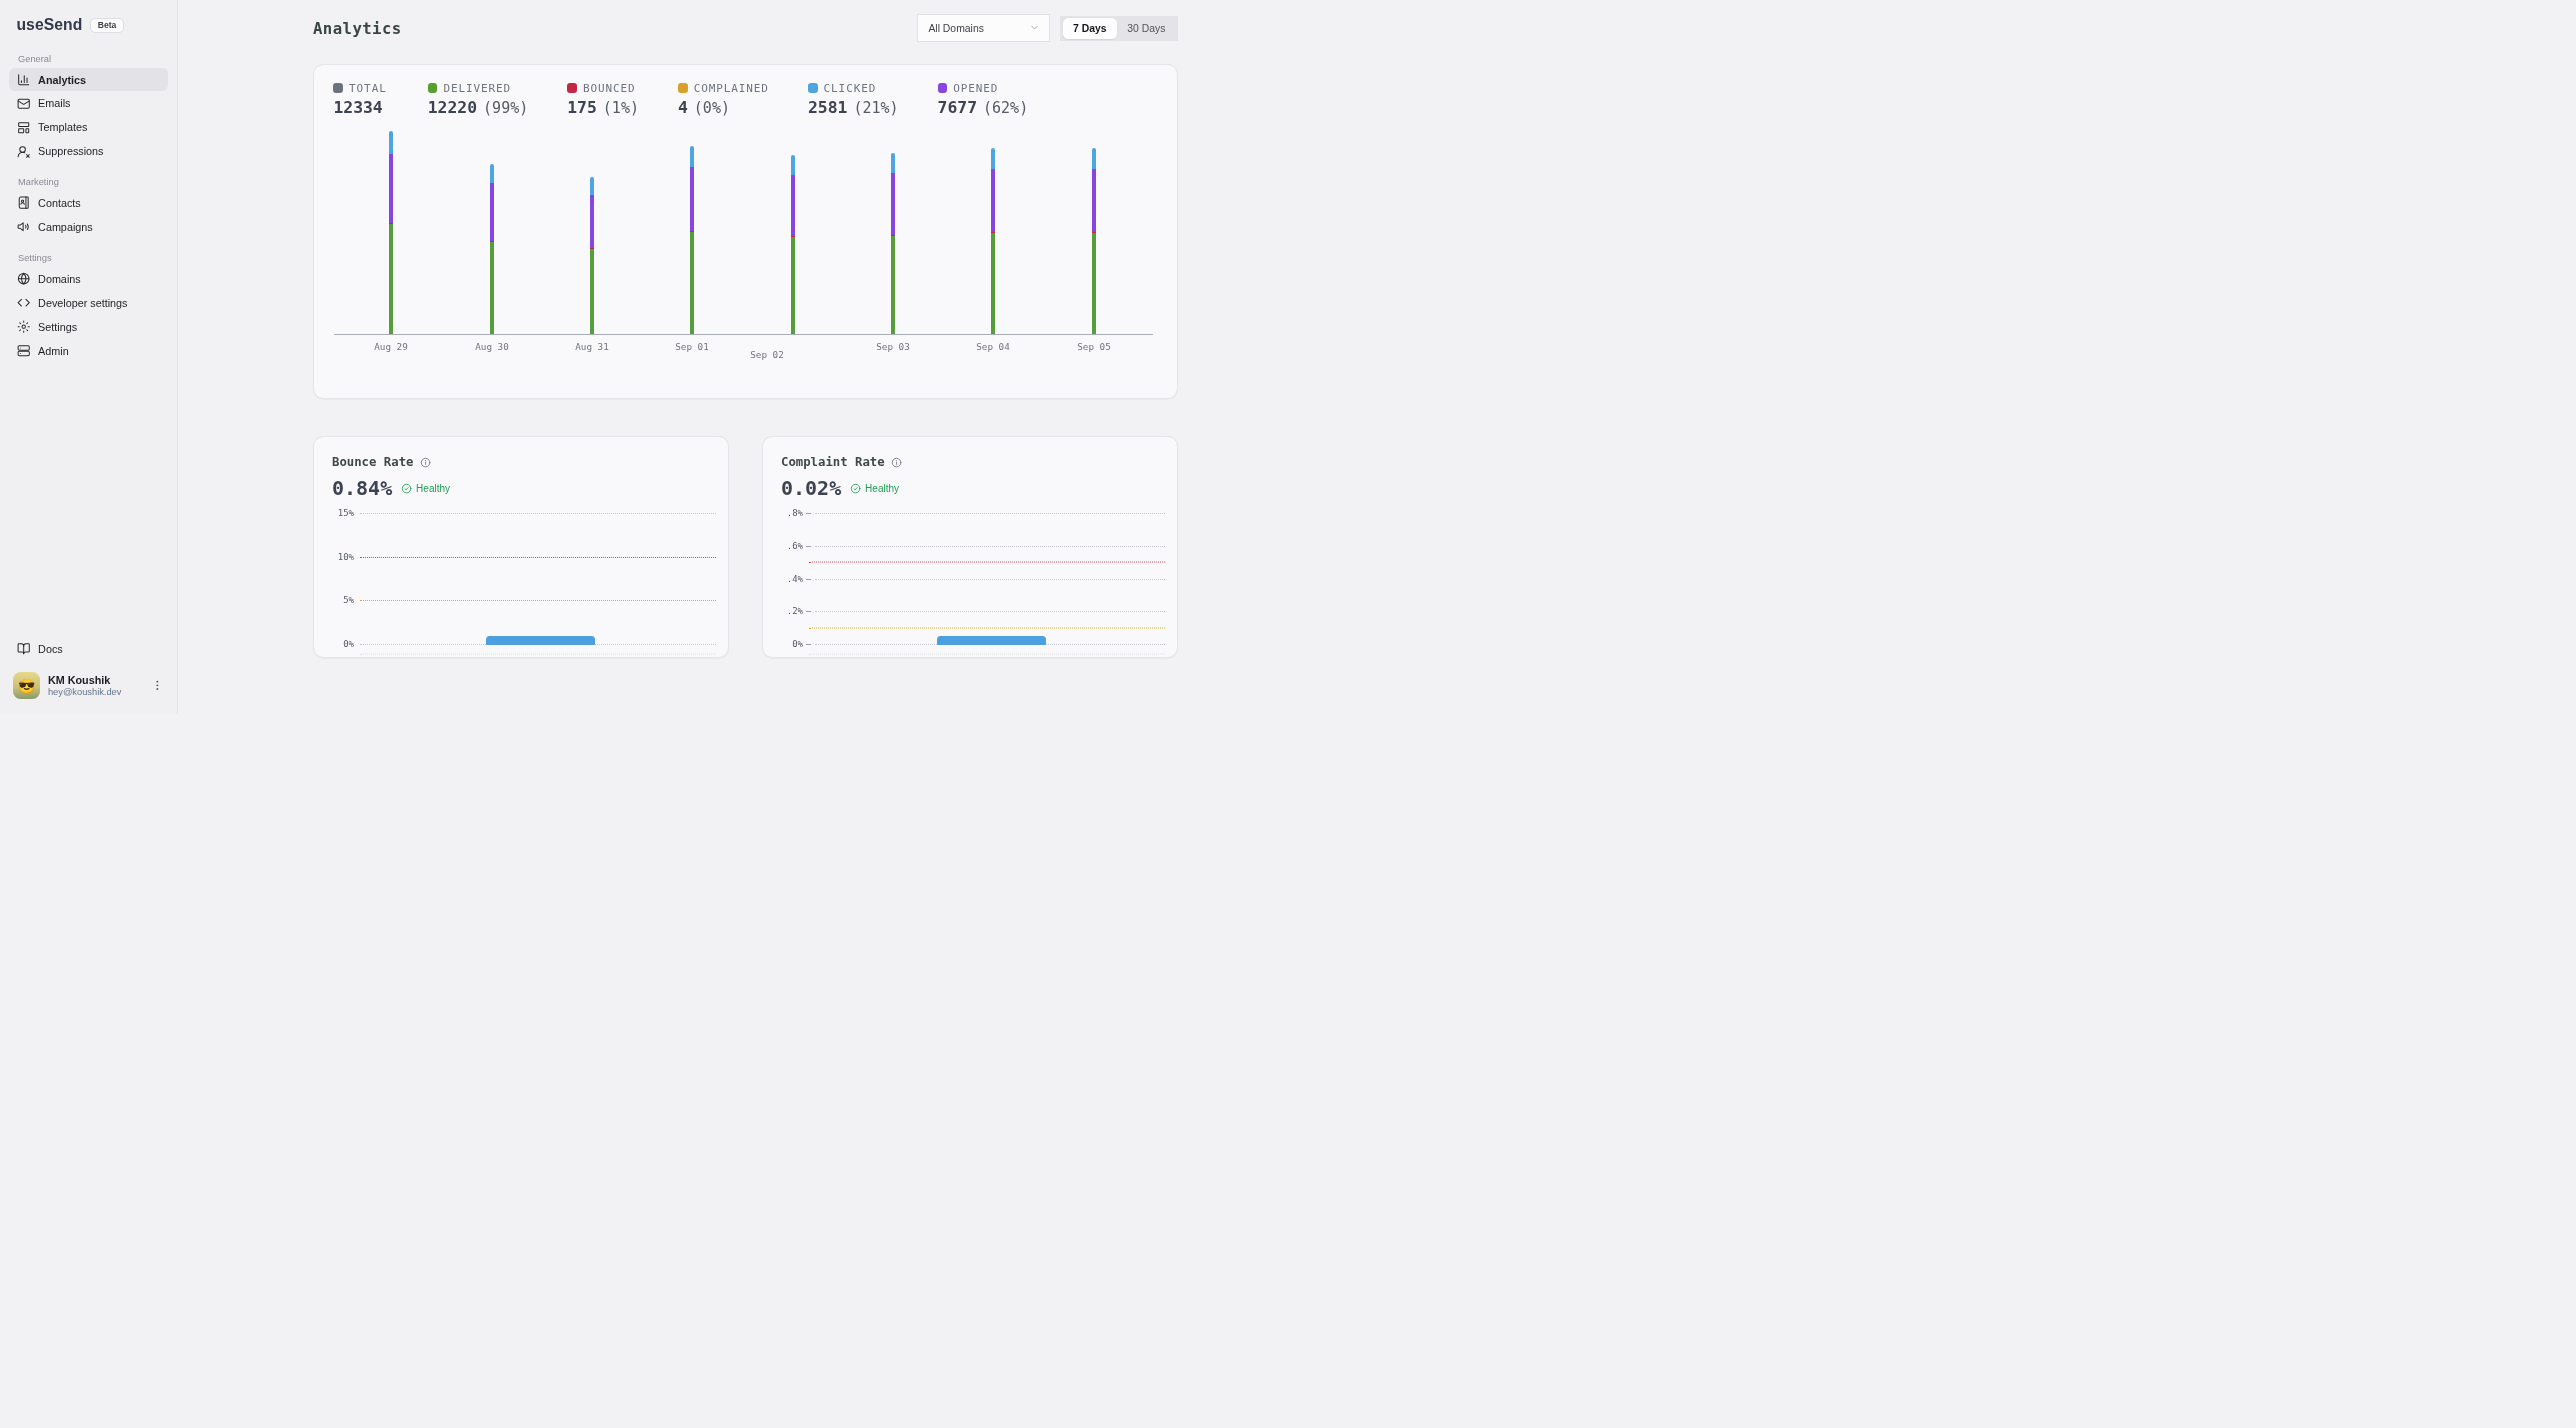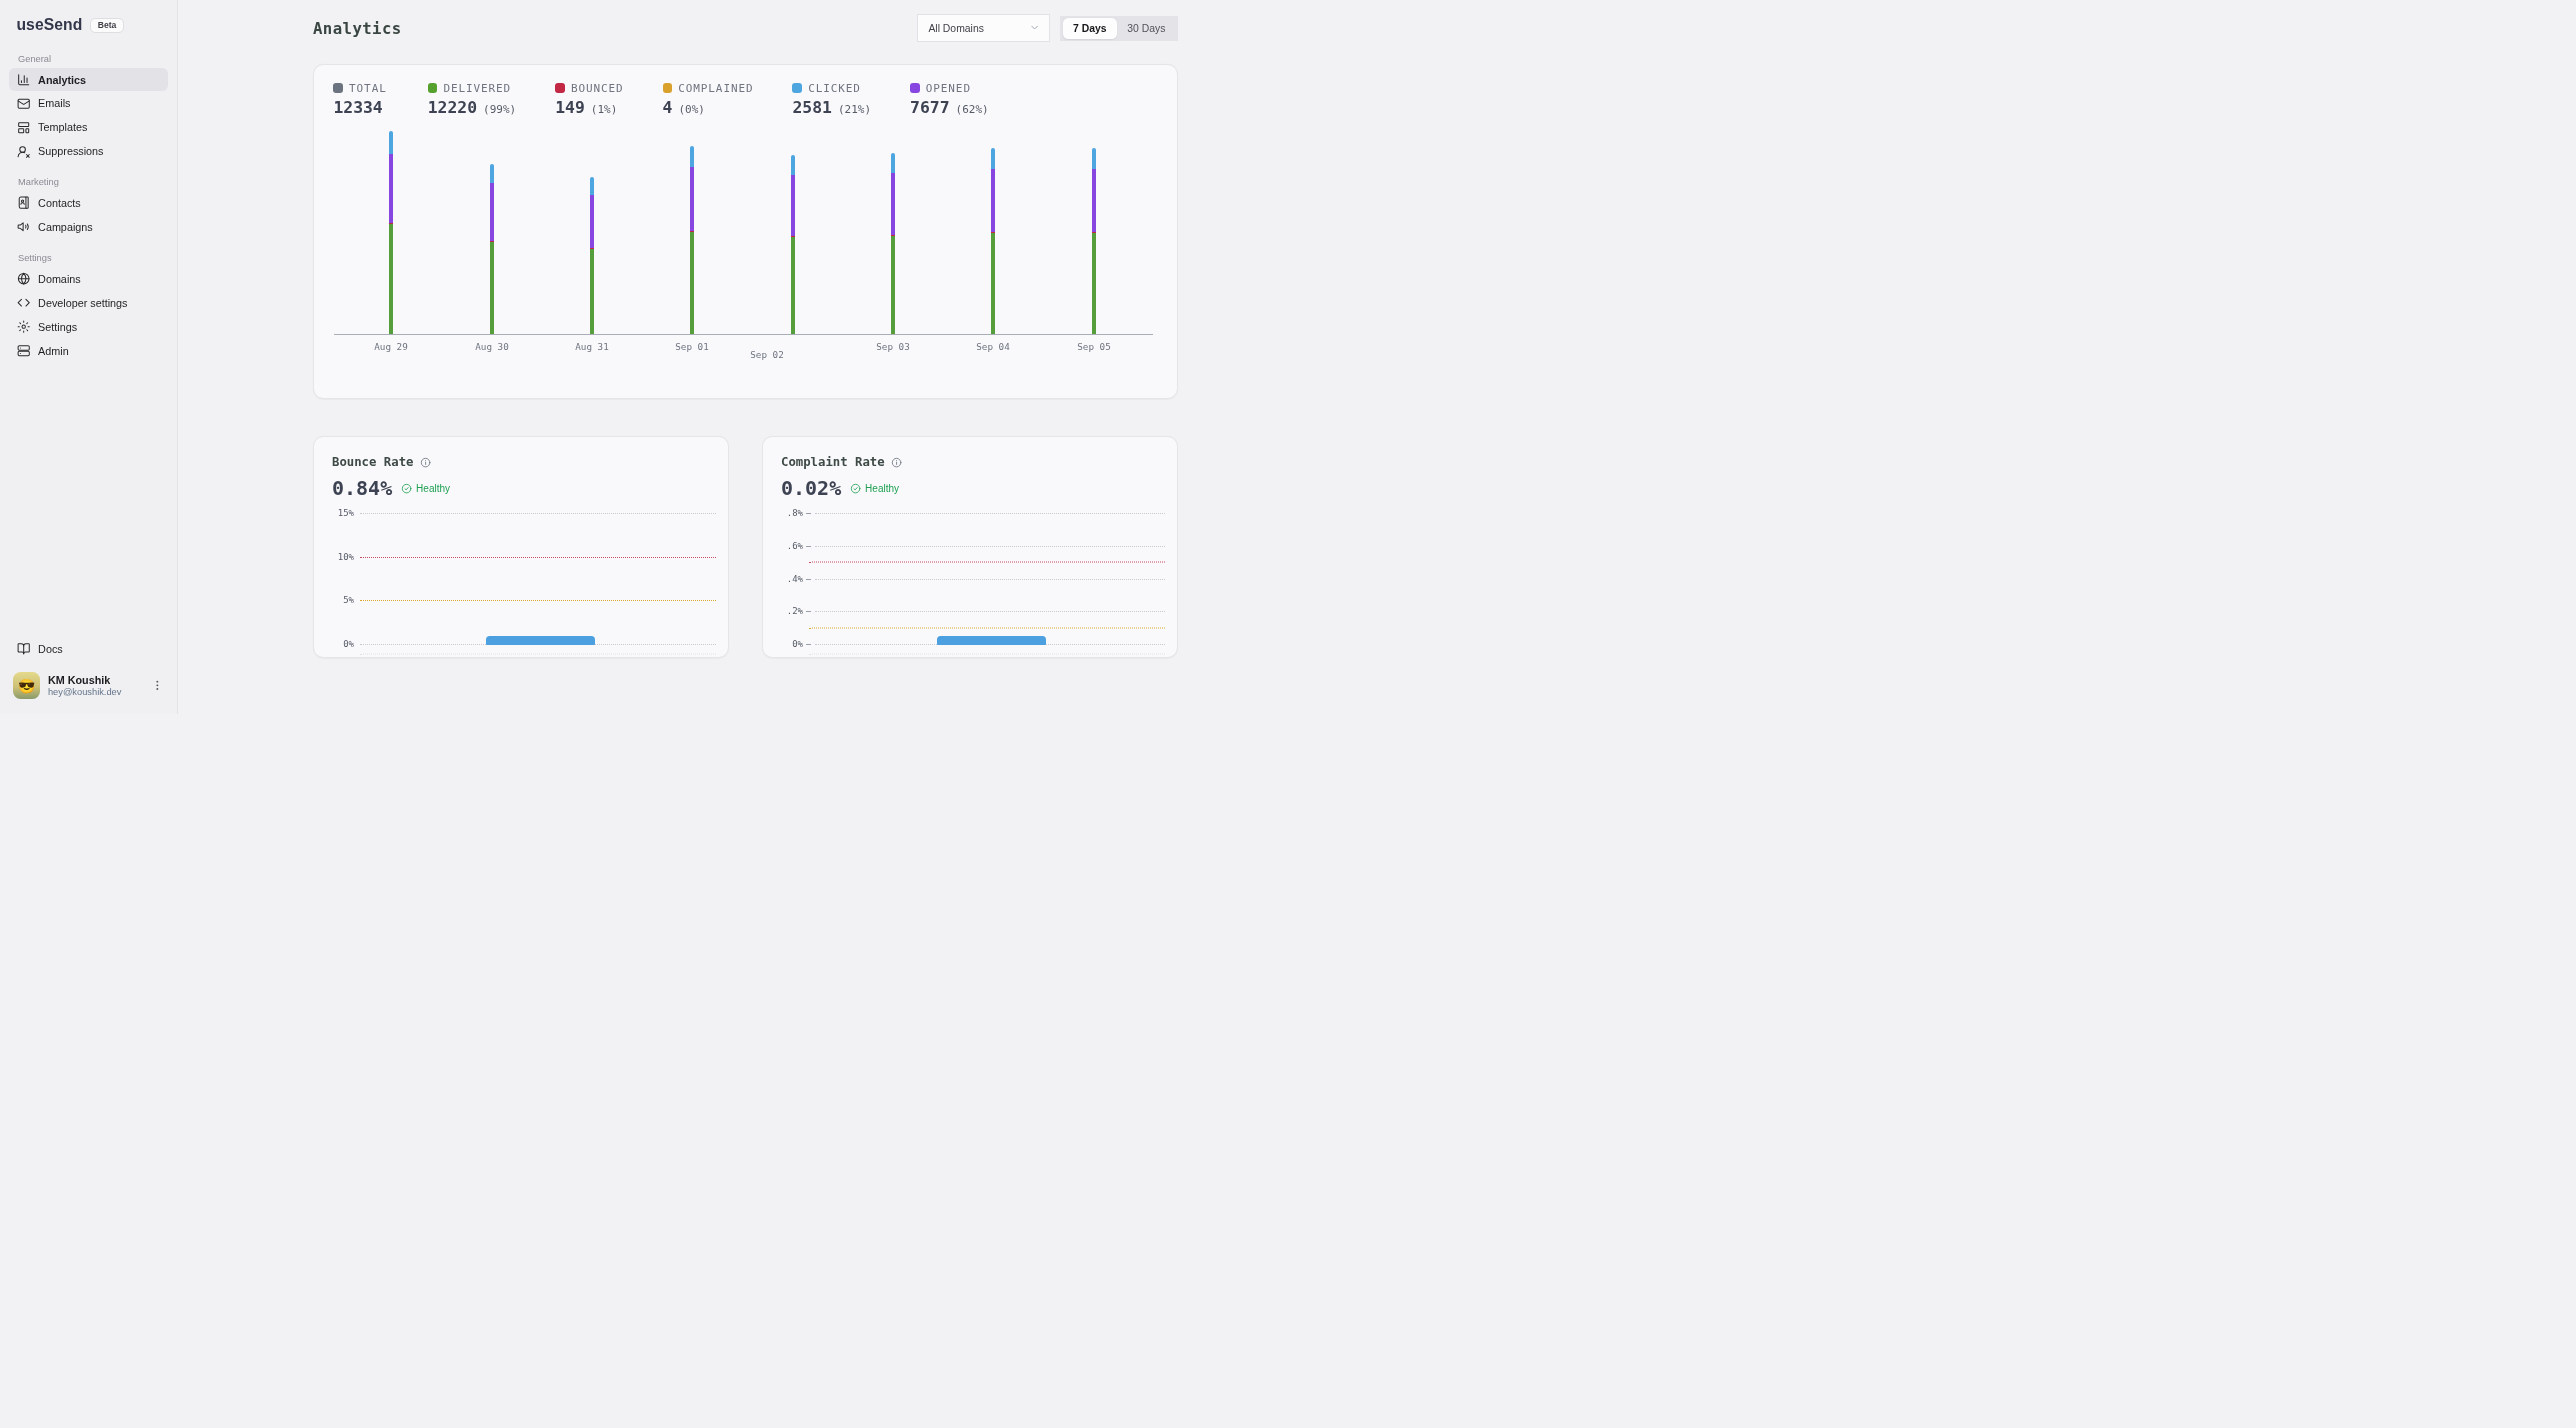--- a/index.html
+++ b/index.html
@@ -68,21 +68,21 @@
     box-shadow:0 0.7px 1.5px rgba(0,0,0,.04); position:relative;
   }
   .chart-card { margin-top:21px; height:335px; }
 
   .stats-row { position:absolute; top:16.4px; left:19.4px; right:18px; display:flex; gap:39px; }
   .stat .lab-row { display:flex; align-items:center; gap:6px; }
   .stat .dot { width:9.7px; height:9.7px; border-radius:3px; }
   .stat .lab { font-family:"DejaVu Sans Mono", monospace; font-size:11px; letter-spacing:0.9px; color:#6f7480; }
   .stat .val-row { margin-top:3.7px; display:flex; align-items:baseline; gap:6px; }
   .stat .val { font-family:"DejaVu Sans Mono", monospace; font-size:16.4px; font-weight:700; color:#3e4353; }
-  .stat .pct { font-family:"DejaVu Sans Mono", monospace; font-size:11px; color:#565b67; }
+  .stat .pct { font-family:"DejaVu Sans Mono", monospace; font-size:15px; color:#565b67; }
 
   .plot { position:absolute; left:27px; right:34px; top:66px; height:203px; }
   .axis-line { position:absolute; left:-7.5px; right:-10.4px; bottom:-0.7px; height:0.7px; background:#a8adb6; }
   .bar-stack { position:absolute; bottom:0; width:3.7px; display:flex; flex-direction:column-reverse; }
   .bar-seg { width:100%; }
   .bar-seg:last-child { border-radius:2.2px 2.2px 0 0; }
   .x-label { position:absolute; top:210px; transform:translateX(-50%); font-family:"DejaVu Sans Mono", monospace; font-size:9.3px; color:#6f7480; white-space:nowrap; }
 
   
   .rates-row { display:flex; gap:33px; margin-top:37px; }
@@ -291,21 +291,21 @@
               <span class="val">12220</span>
               <span class="pct">(99%)</span>
             </div>
           </div>
           <div class="stat">
             <div class="lab-row">
               <span class="dot" style="background:#c22743"></span>
               <span class="lab">BOUNCED</span>
             </div>
             <div class="val-row">
-              <span class="val">149</span>
+              <span class="val">175</span>
               <span class="pct">(1%)</span>
             </div>
           </div>
           <div class="stat">
             <div class="lab-row">
               <span class="dot" style="background:#d9a02b"></span>
               <span class="lab">COMPLAINED</span>
             </div>
             <div class="val-row">
               <span class="val">4</span>

